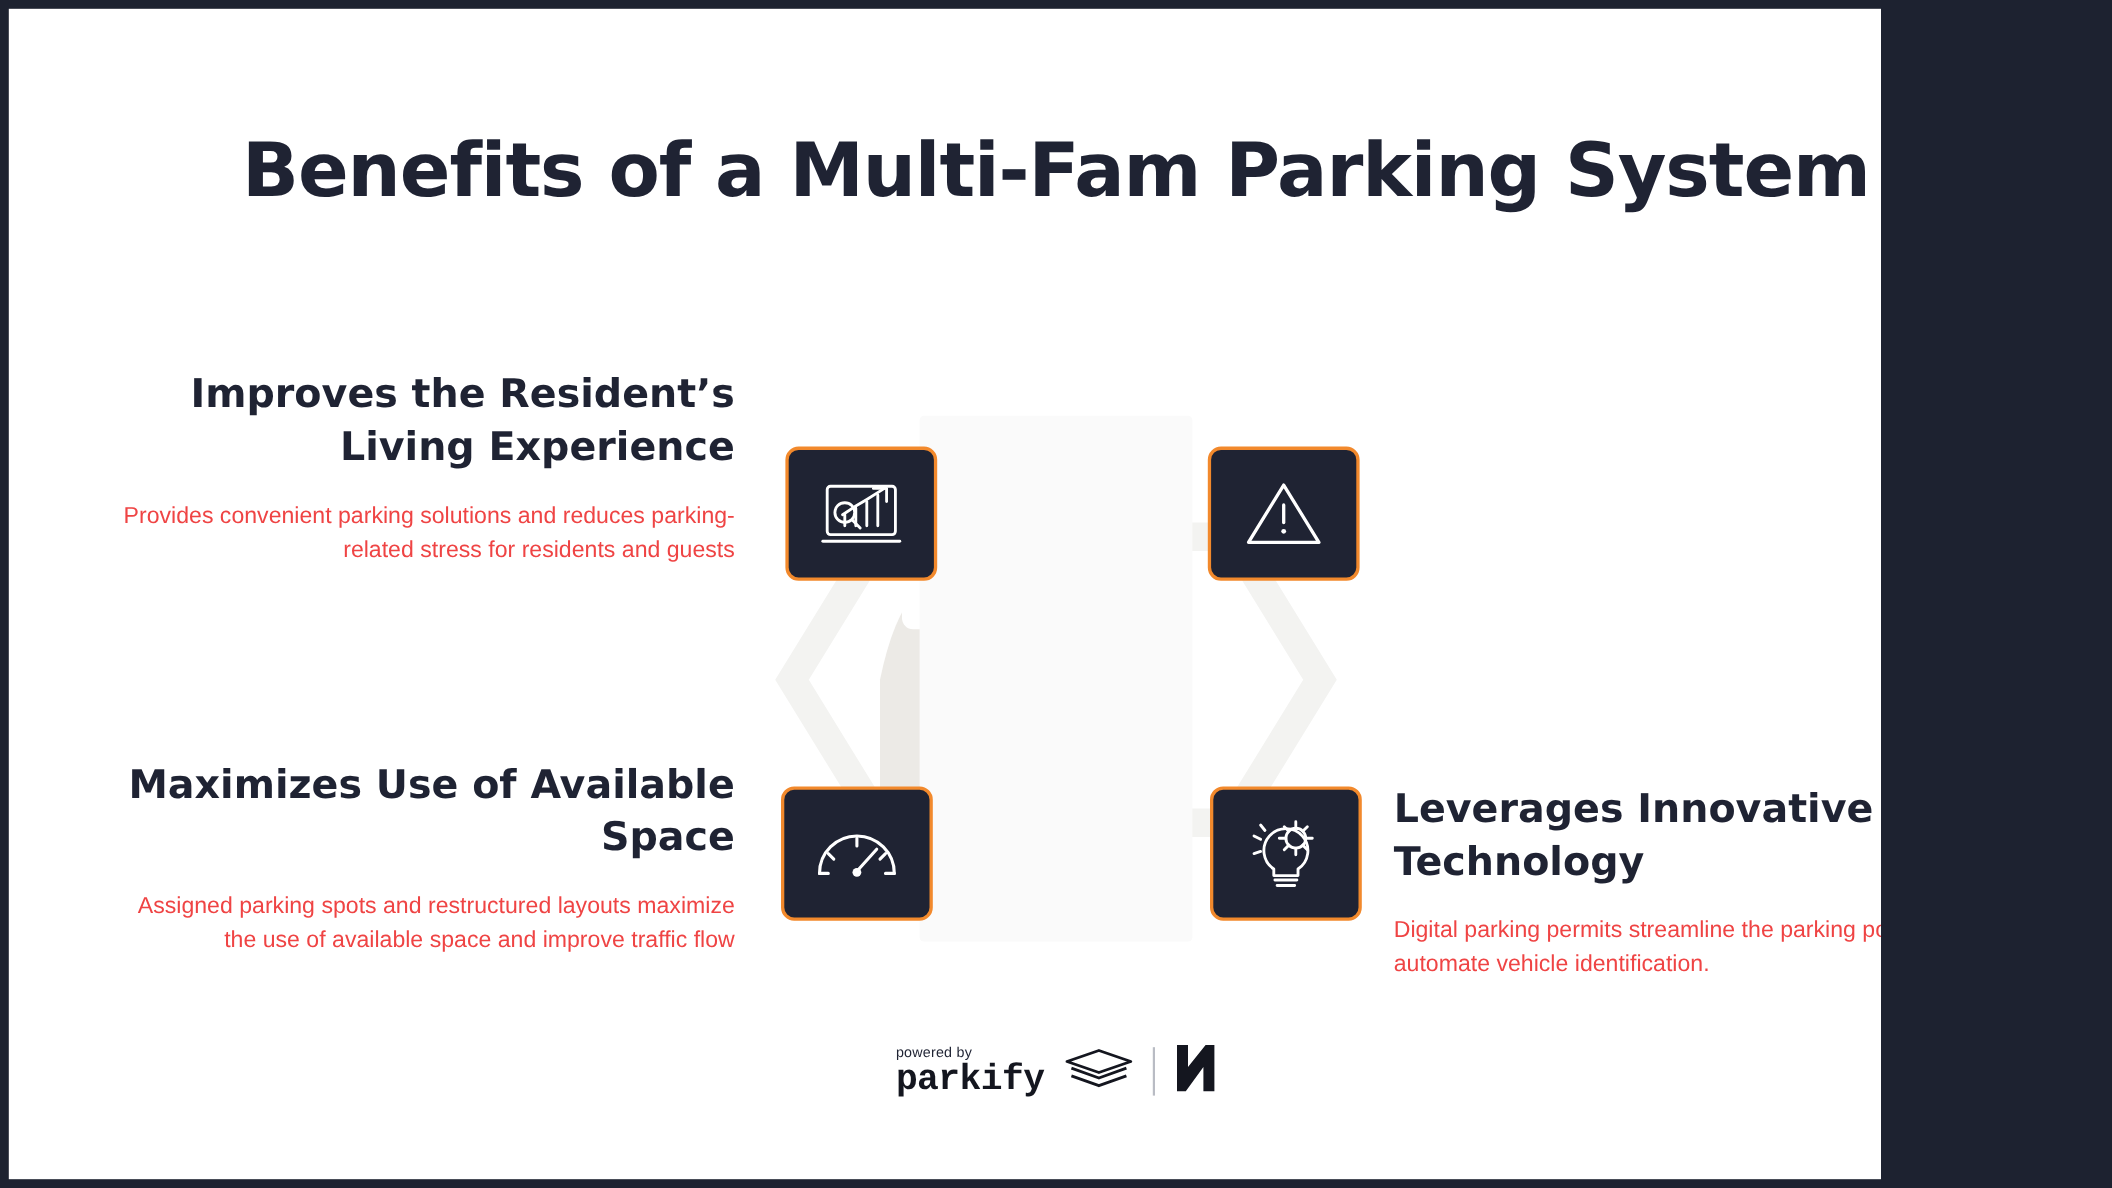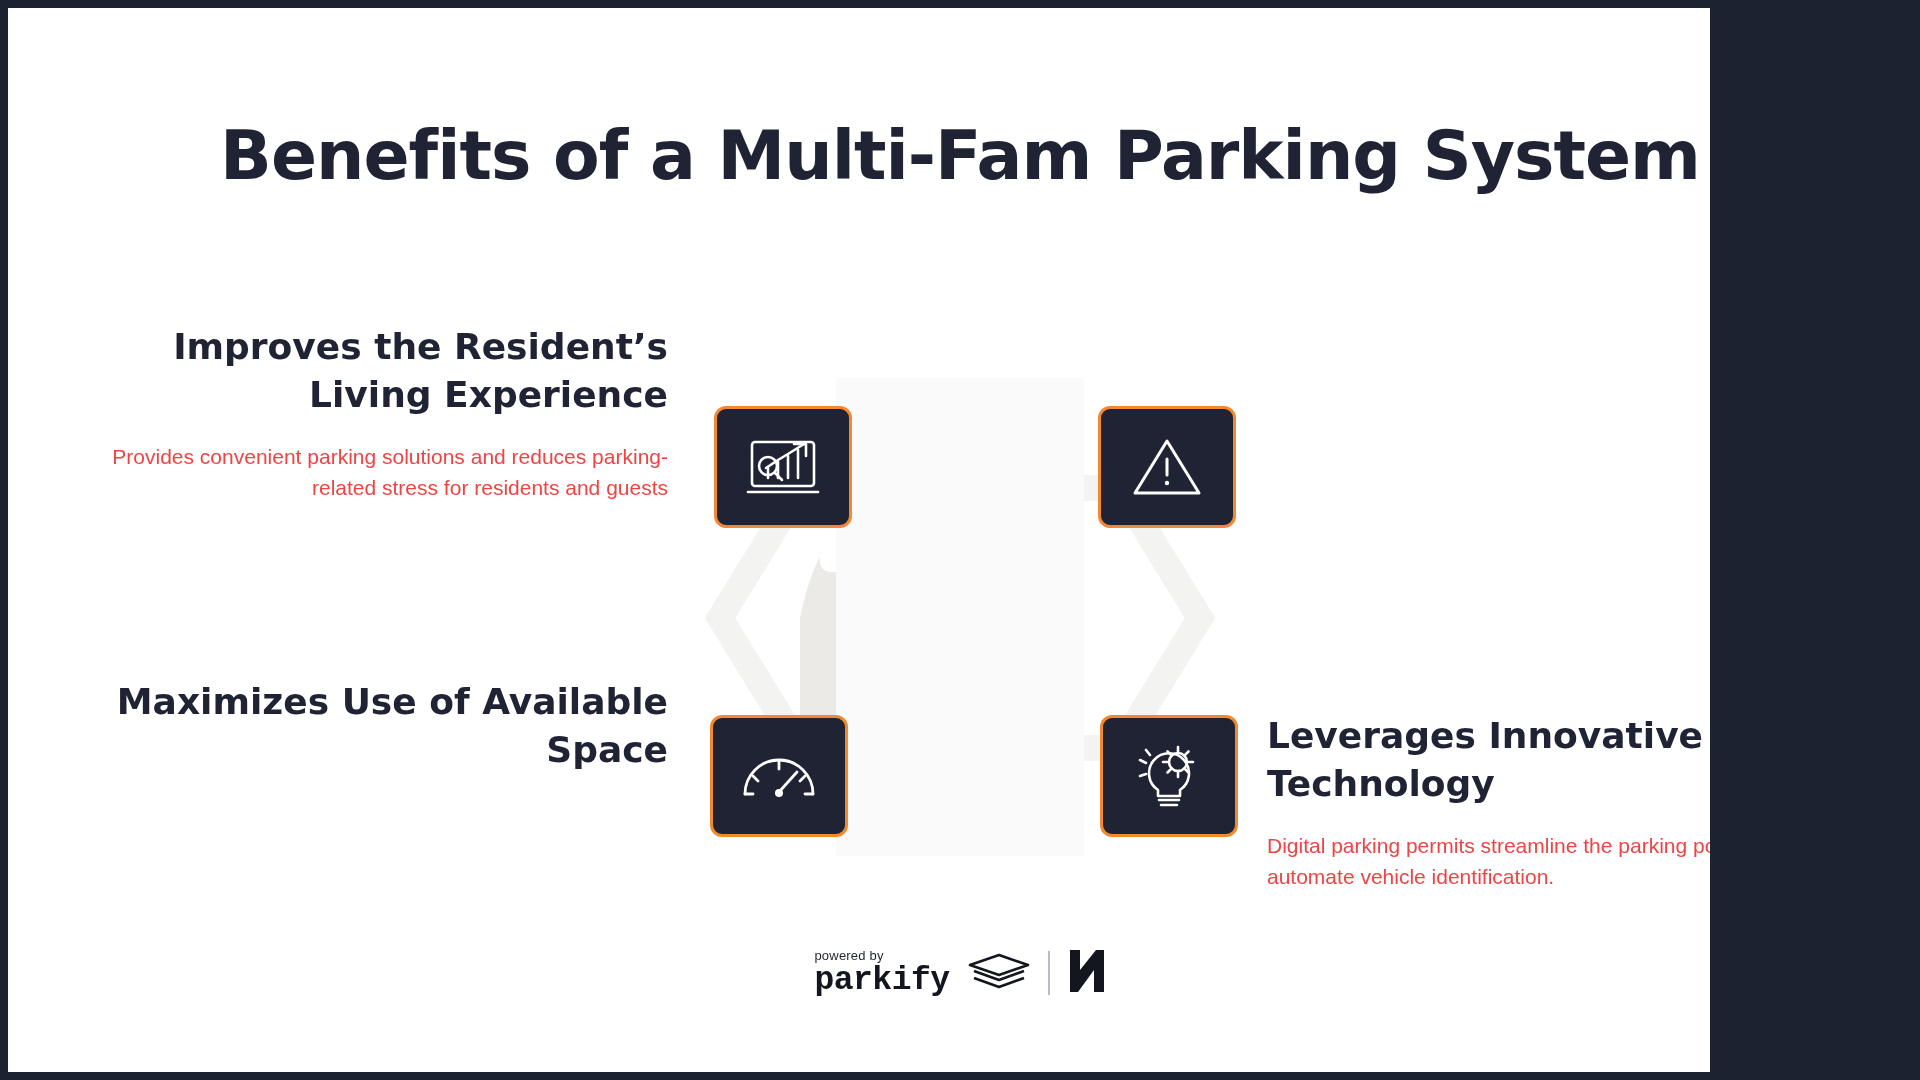--- a/index.html
+++ b/index.html
@@ -71,21 +71,21 @@
     font-family: "DejaVu Sans", sans-serif;
   }
   .block p {
     margin: 22px 0 0 0;
     font-size: 21px;
     line-height: 1.5;
     color: #ef4444;
     font-family: Liberation Sans, sans-serif;
   }
 
-  .block.left { text-align: right; }
+  .block.left { text-align: right; margin-top: 12px; }
   .block.right { text-align: left; }
 
   #block-tl { left: 100px; top: 315px; }
   #block-bl { left: 100px; top: 670px; }
   #block-tr { left: 1253px; top: 315px; }
   #block-br { left: 1259px; top: 670px; margin-top: 34px; }
 
   
   .tile {
     position: absolute;
@@ -171,20 +171,21 @@
 
   <div class="panel-bg"></div>
 
   <div class="block left" id="block-tl">
     <h2>Improves the Resident’s Living Experience</h2>
     <p>Provides convenient parking solutions and reduces parking-related stress for residents and guests</p>
   </div>
 
   <div class="block left" id="block-bl">
     <h2>Maximizes Use of Available Space</h2>
+    <p>Assigned parking spots and restructured layouts maximize the use of available space and improve traffic flow</p>
   </div>
 
 
   <div class="block right" id="block-br">
     <h2>Leverages Innovative Technology</h2>
     <p>Digital parking permits streamline the parking powered and automate vehicle identification.</p>
   </div>
 
   <div class="tile" id="tile-tl">
     <span>

